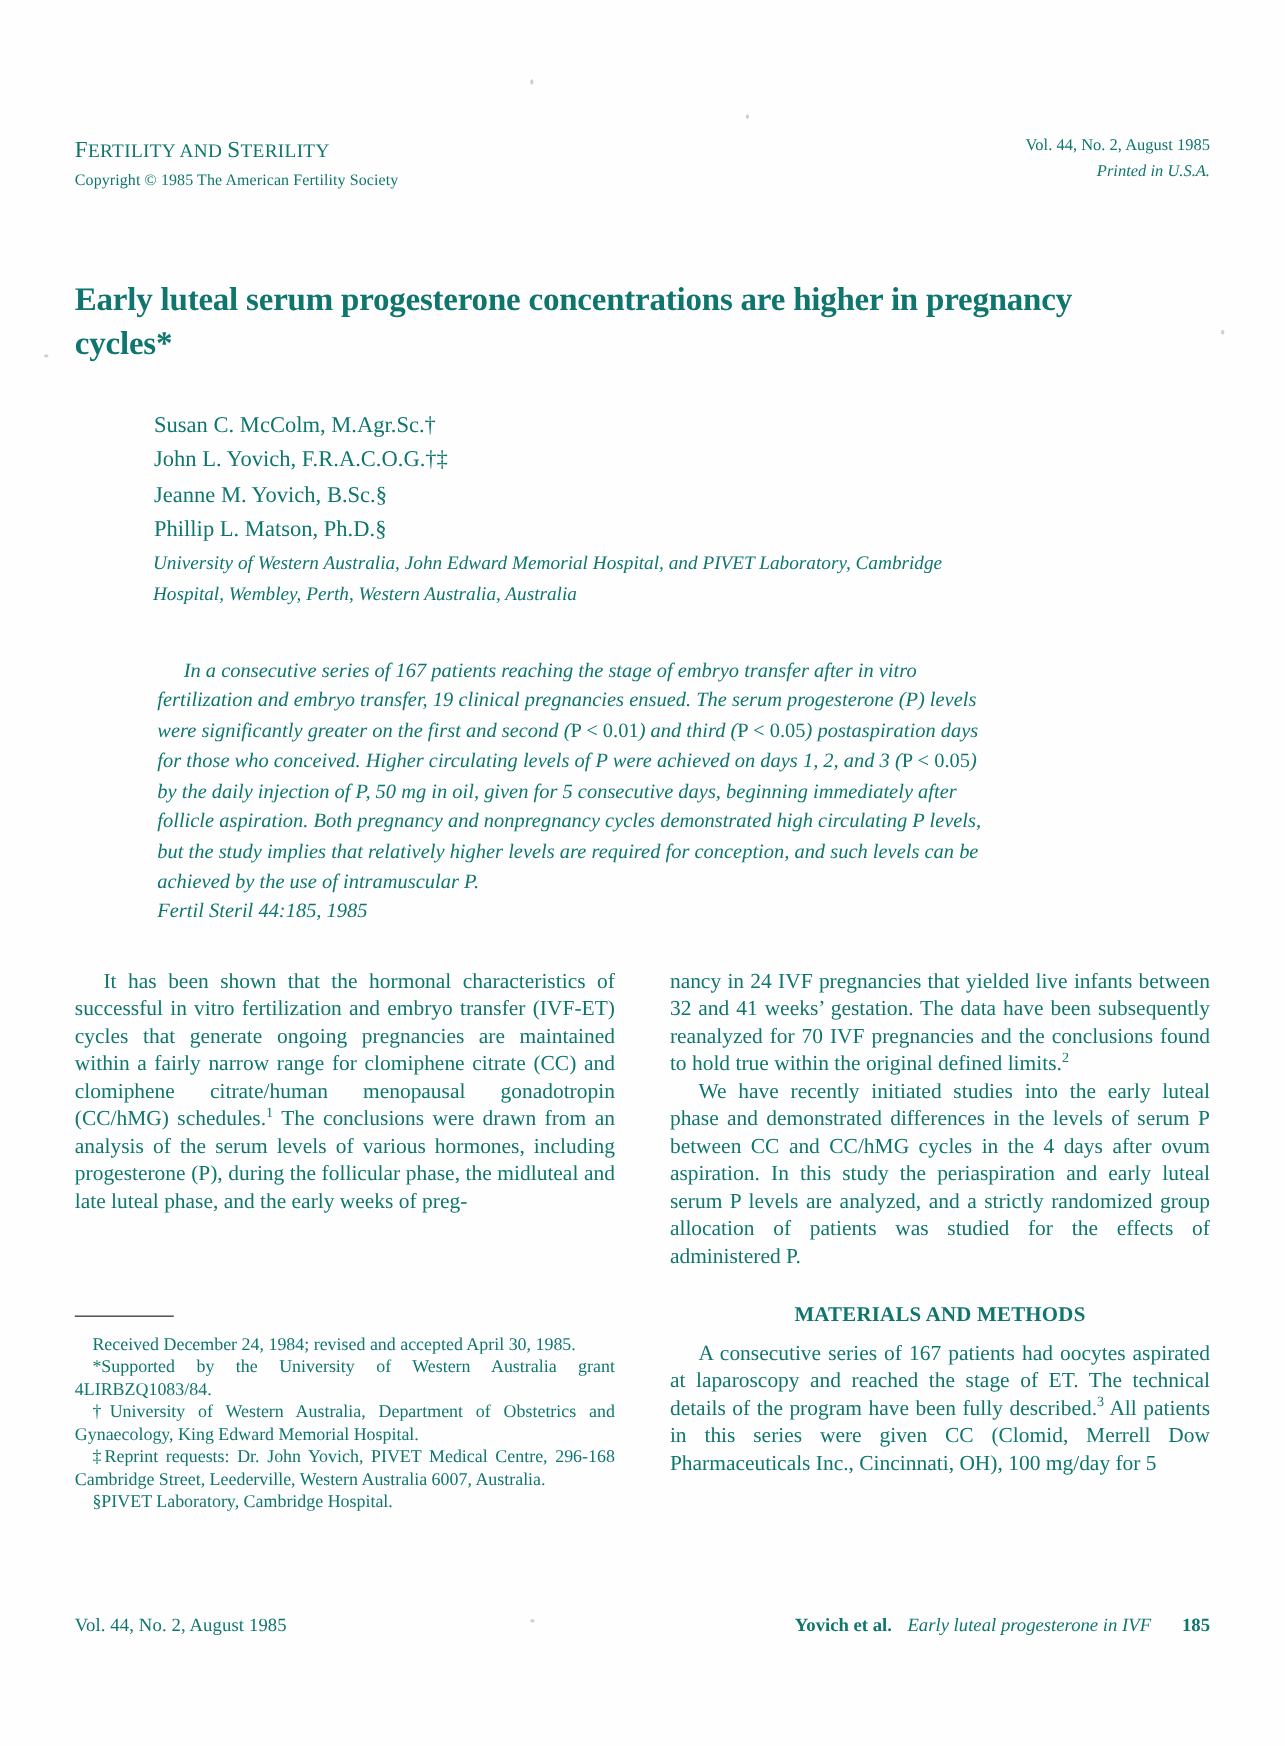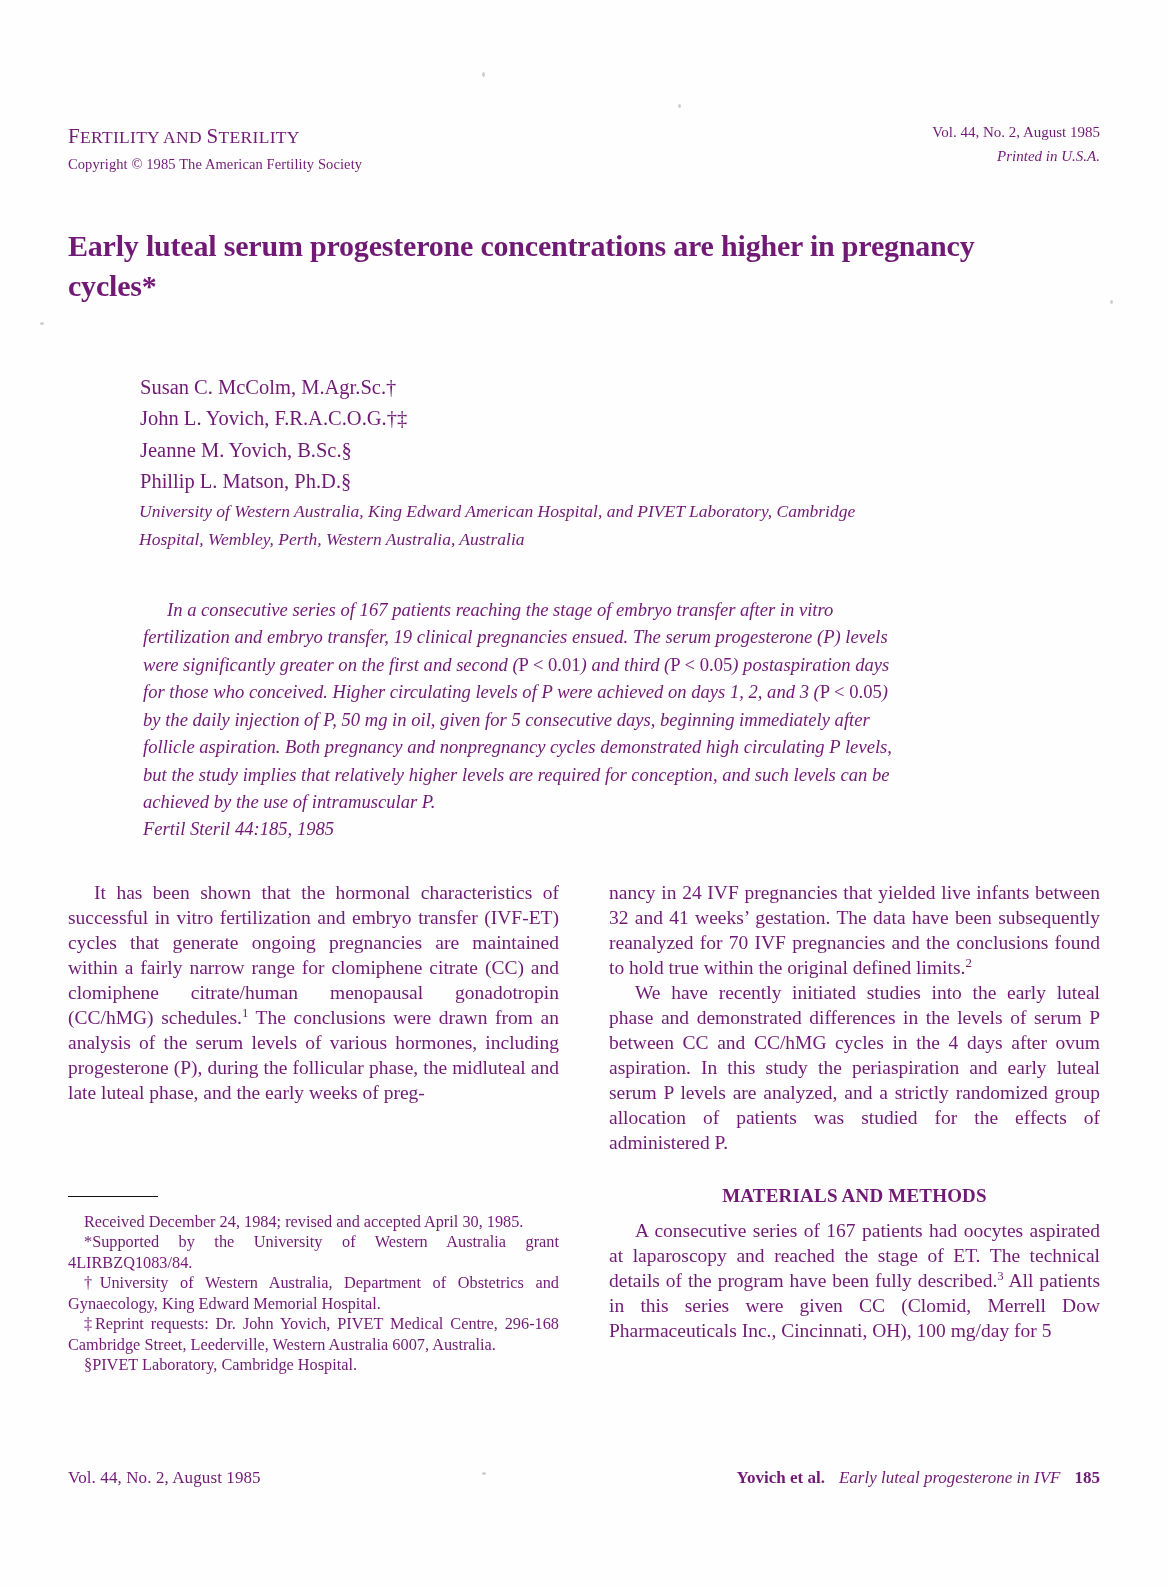--- a/index.html
+++ b/index.html
@@ -7,21 +7,21 @@
     margin: 0;
     padding: 0;
     background: #ffffff;
   }
   .page {
     position: relative;
     width: 1168px;
     height: 1587px;
     background: #fefefe;
     font-family: "Liberation Serif", serif;
-    color: #701a75;
+    color: #0f766e;
     overflow: hidden;
   }
 
   
   .masthead {
     position: absolute;
     left: 68px;
     top: 120px;
     right: 68px;
     display: flex;
@@ -42,21 +42,21 @@
     text-align: right;
     line-height: 1.6;
   }
   .volume-line { font-size: 15px; }
   .printed-line { font-size: 15px; font-style: italic; }
 
   
   .article-title {
     position: absolute;
     left: 68px;
-    top: 206px;
+    top: 233px;
     width: 960px;
     font-size: 30px;
     font-weight: bold;
     line-height: 1.33;
     letter-spacing: -0.2px;
   }
 
   
   .authors {
     position: absolute;
@@ -152,21 +152,21 @@
     font-size: 17px;
   }
   .footer-left { letter-spacing: 0.1px; }
   .footer-right {
     display: flex;
     align-items: baseline;
     gap: 14px;
   }
   .footer-authors { font-weight: bold; }
   .footer-short-title { font-style: italic; }
-  .footer-page { font-weight: bold; }
+  .footer-page { font-weight: bold; margin-left: 14px; }
 
   
   .speck {
     position: absolute;
     background: #cfcfcf;
     border-radius: 50%;
     pointer-events: none;
   }
 </style>
 </head>
@@ -193,21 +193,21 @@
 
   <h1 class="article-title">Early luteal serum progesterone concentrations are higher in pregnancy cycles*</h1>
 
   <div class="authors">
     <div class="author-line">Susan C. McColm, M.Agr.Sc.†</div>
     <div class="author-line">John L. Yovich, F.R.A.C.O.G.†‡</div>
     <div class="author-line">Jeanne M. Yovich, B.Sc.§</div>
     <div class="author-line">Phillip L. Matson, Ph.D.§</div>
   </div>
 
-  <div class="affiliation">University of Western Australia, King Edward American Hospital, and PIVET Laboratory, Cambridge Hospital, Wembley, Perth, Western Australia, Australia</div>
+  <div class="affiliation">University of Western Australia, John Edward Memorial Hospital, and PIVET Laboratory, Cambridge Hospital, Wembley, Perth, Western Australia, Australia</div>
 
   <div class="abstract">
     <p class="indent"><span>In a consecutive series of 167 patients reaching the stage of embryo transfer after in vitro fertilization and embryo transfer, 19 clinical pregnancies ensued. The serum progesterone (P) levels were significantly greater on the first and second (</span><span class="upright">P &lt; 0.01</span><span>) and third (</span><span class="upright">P &lt; 0.05</span><span>) postaspiration days for those who conceived. Higher circulating levels of P were achieved on days 1, 2, and 3 (</span><span class="upright">P &lt; 0.05</span><span>) by the daily injection of P, 50 mg in oil, given for 5 consecutive days, beginning immediately after follicle aspiration. Both pregnancy and nonpregnancy cycles demonstrated high circulating P levels, but the study implies that relatively higher levels are required for conception, and such levels can be achieved by the use of intramuscular P.</span></p>
     <p class="citation">Fertil Steril 44:185, 1985</p>
   </div>
 
   <div class="columns">
 
     <div class="col">
       <div class="body-text">

